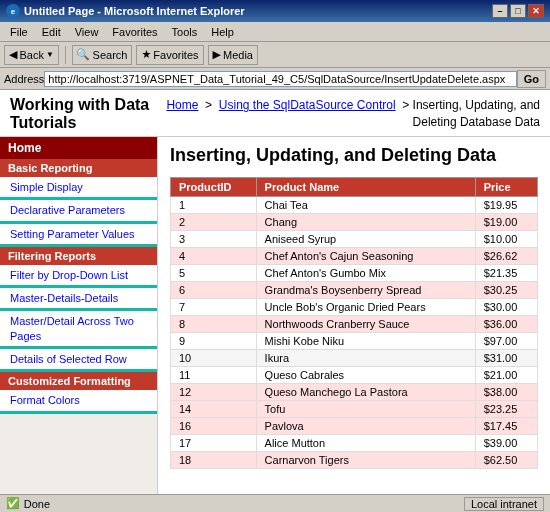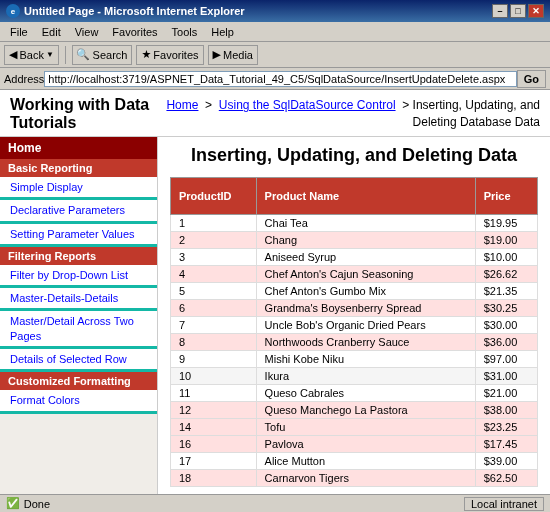--- a/index.html
+++ b/index.html
@@ -194,33 +194,32 @@
       overflow-y: auto;
       overflow-x: hidden;
       background: white;
     }
     .content-title {
       font-size: 18px;
       font-weight: bold;
       color: #000;
       margin-bottom: 10px;
       line-height: 1.2;
-      text-align: center;
     }
 
     
     .data-table {
       border-collapse: collapse;
       width: 100%;
       font-size: 11px;
     }
     .data-table th {
       background: #c0392b;
       color: white;
-      padding: 12px 8px;
+      padding: 3px 8px;
       text-align: left;
       font-weight: bold;
       border: 1px solid #999;
     }
     .data-table td {
       padding: 2px 8px;
       border: 1px solid #ddd;
     }
     .data-table tr:nth-child(even) td {
       background: #f5f5f5;

